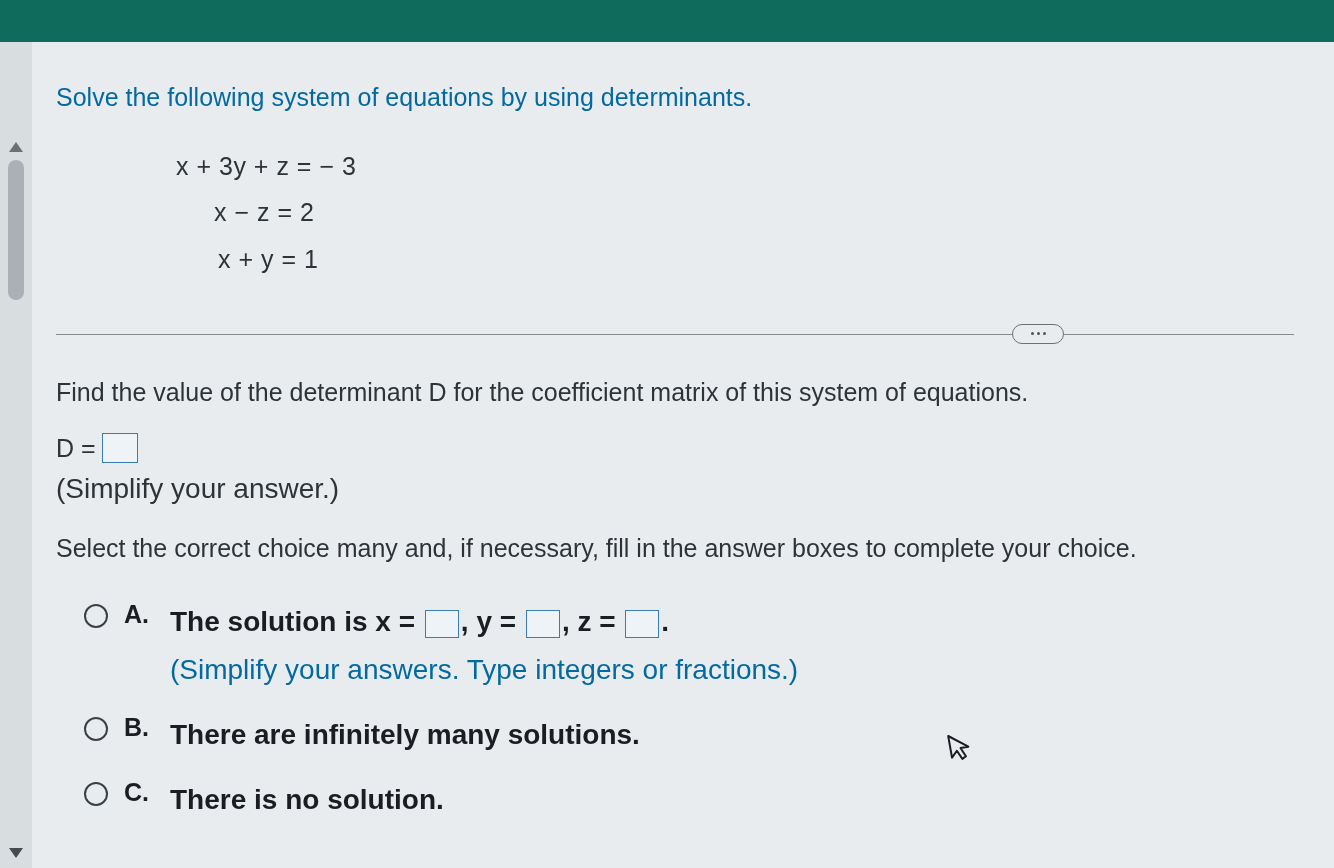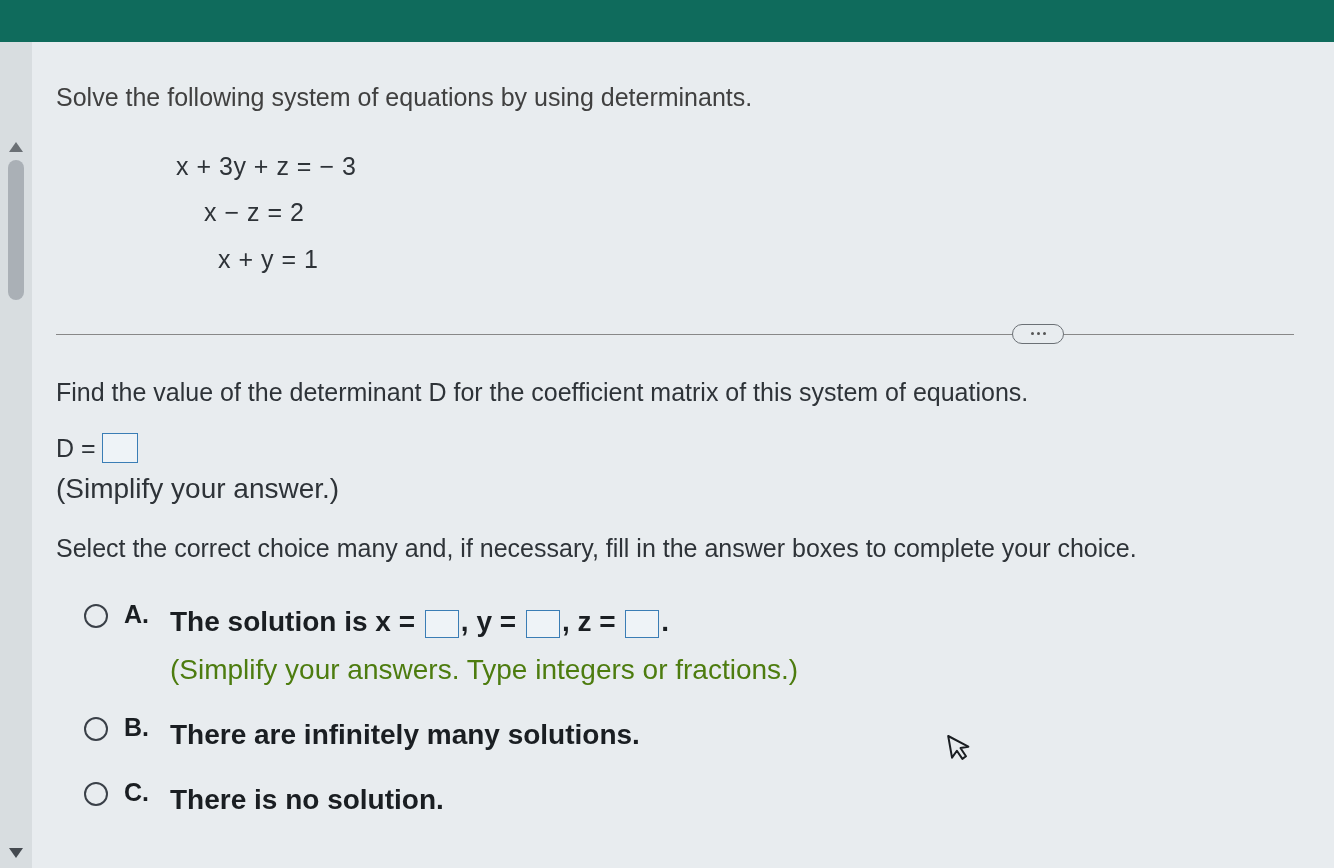--- a/index.html
+++ b/index.html
@@ -18,21 +18,21 @@
     position: absolute;
     top: 42px;
     left: 32px;
     right: 0;
     bottom: 0;
     background: #e8ecef;
     padding: 38px 40px 40px 24px;
   }
   .instruction {
     font-size: 25px;
-    color: #404040;
+    color: #0369a1;
     margin-bottom: 28px;
     line-height: 1.4;
   }
   .equations {
     margin-left: 120px;
     font-size: 25px;
     color: #2e3338;
     line-height: 1.85;
     font-family: Arial, sans-serif;
   }
@@ -127,21 +127,21 @@
   }
   .choice-text {
     font-size: 28px;
     color: #1a1e22;
     font-weight: 600;
     line-height: 1.55;
   }
   .choice-text .sub {
     display: block;
     font-weight: 500;
-    color: #4d7c0f;
+    color: #0369a1;
     margin-top: 4px;
   }
   .inline-box {
     display: inline-block;
     width: 34px;
     height: 28px;
     border: 1.5px solid #3a7db5;
     background: #eef3f7;
     vertical-align: middle;
     margin: 0 2px;
@@ -190,21 +190,21 @@
 <div class="scroll-up-arrow"></div>
 <div class="scroll-hint"></div>
 <div class="scroll-down-arrow"></div>
 
 <div class="content-area">
 
   <div class="instruction">Solve the following system of equations by using determinants.</div>
 
   <div class="equations">
     <div class="eq-line">x + 3y + z = − 3</div>
-    <div class="eq-line" style="margin-left:28px">x − z = 2</div>
+    <div class="eq-line" style="margin-left:38px">x − z = 2</div>
     <div class="eq-line" style="margin-left:42px">x + y = 1</div>
   </div>
 
   <div class="divider-row">
     <hr class="divider-line">
     <div class="divider-pill">
       <span></span>
         <span></span>
         <span></span>
     </div>

